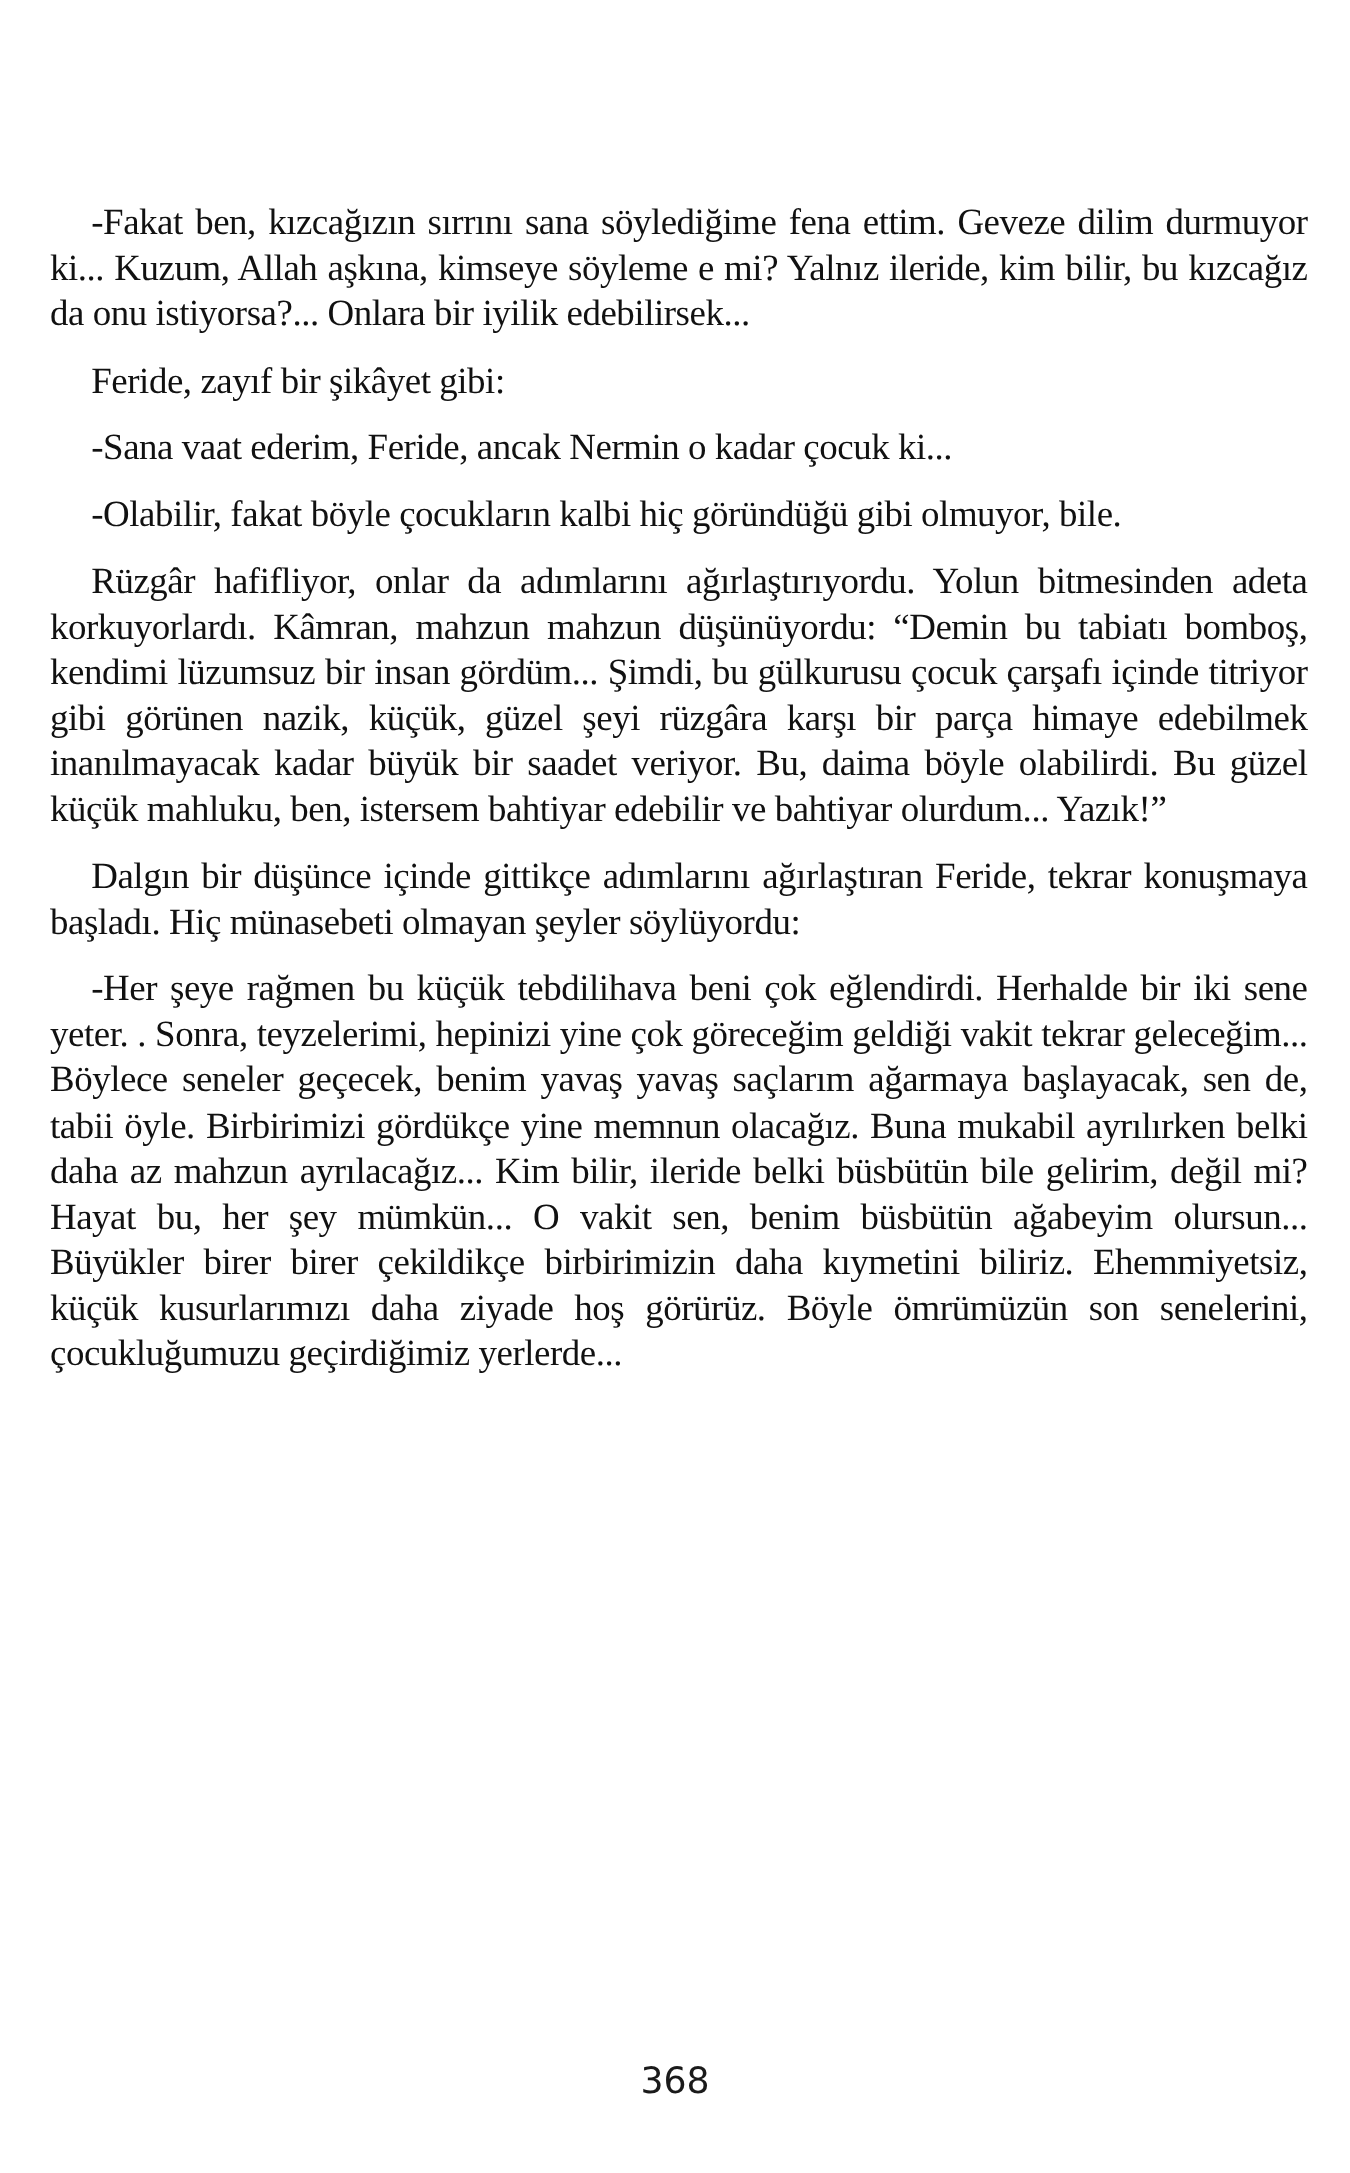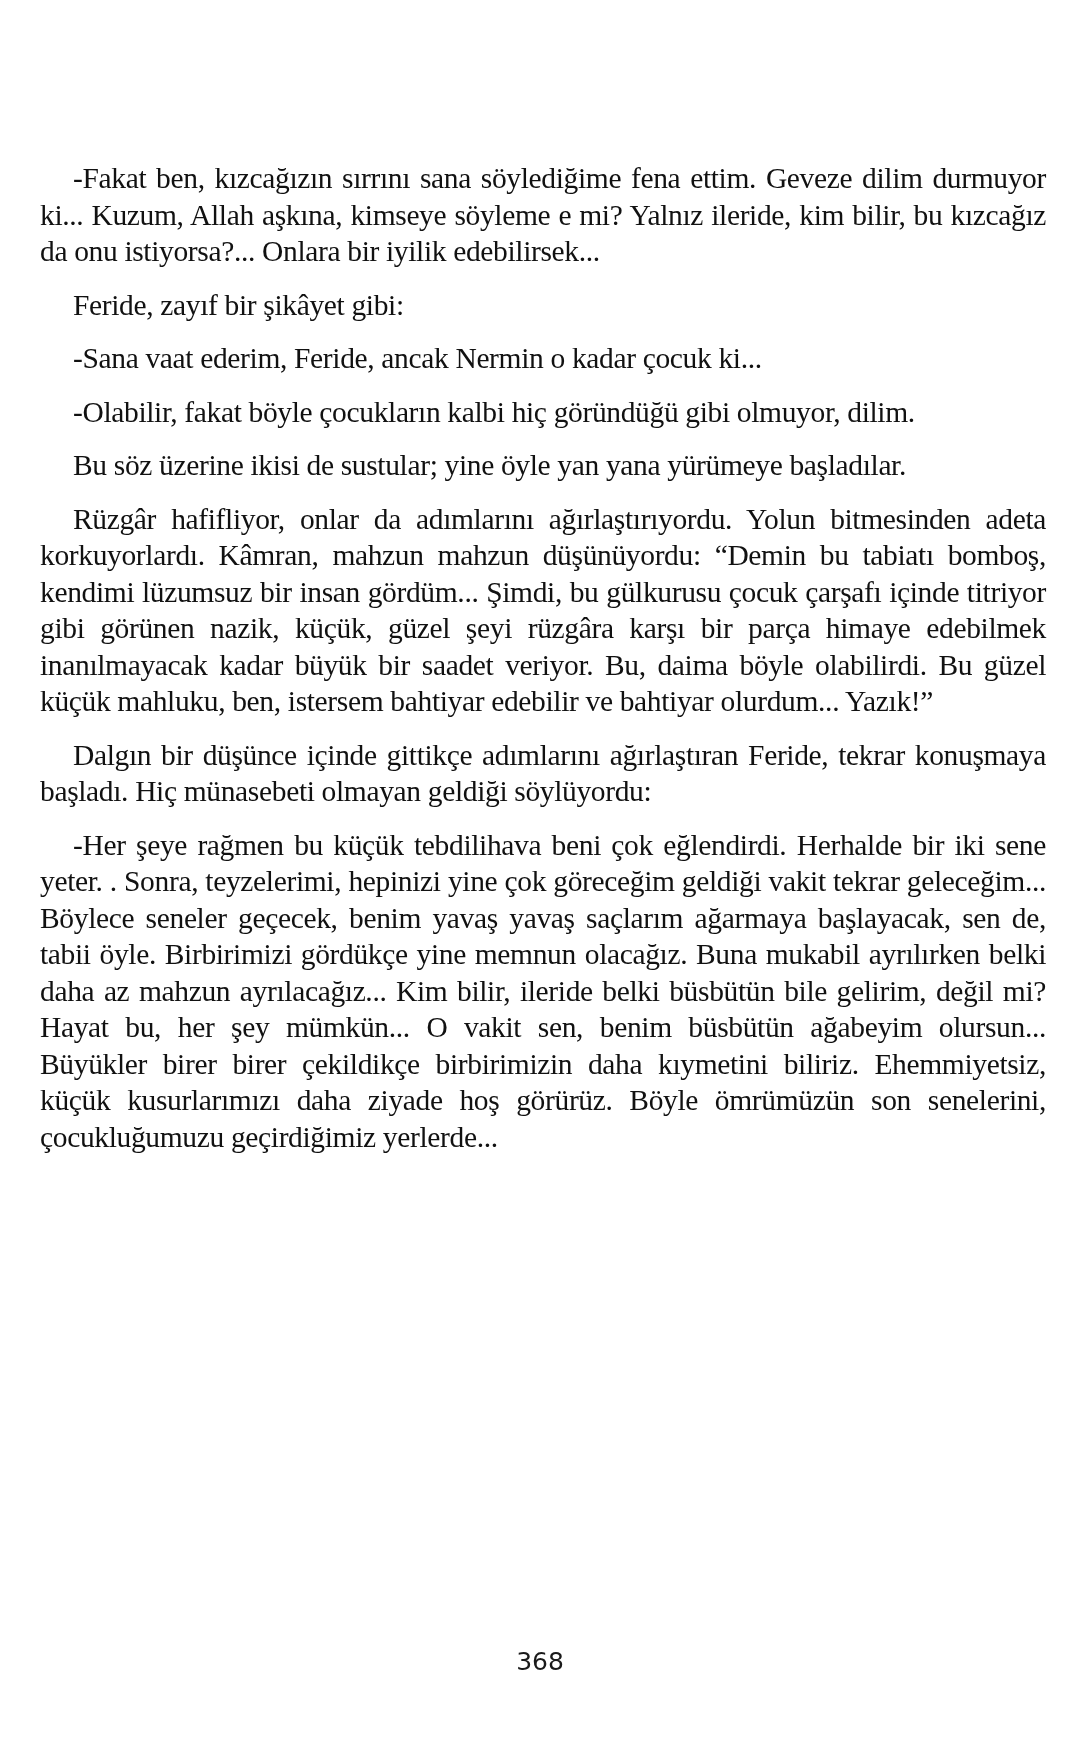--- a/index.html
+++ b/index.html
@@ -30,31 +30,30 @@
     letter-spacing: -0.35px;
     word-spacing: 0px;
   }
   .page-number {
     position: absolute;
     left: 0;
     width: 1080px;
     top: 1647px;
     text-align: center;
     font-family: "DejaVu Sans", sans-serif;
-    font-size: 25px;
+    font-size: 29px;
     color: #1a1a1a;
   }
 </style>
 </head>
 <body>
 
 <div class="page">
   <p class="para">-Fakat ben, kızcağızın sırrını sana söylediğime fena ettim. Geveze dilim durmuyor ki... Kuzum, Allah aşkına, kimseye söyleme e mi? Yalnız ileride, kim bilir, bu kızcağız da onu istiyorsa?... Onlara bir iyilik edebilirsek...</p>
   <p class="para">Feride, zayıf bir şikâyet gibi:</p>
   <p class="para">-Sana vaat ederim, Feride, ancak Nermin o kadar çocuk ki...</p>
-  <p class="para">-Olabilir, fakat böyle çocukların kalbi hiç göründüğü gibi olmuyor, dilim.</p>
-  <p class="para">Bu söz üzerine ikisi de sustular; yine öyle yan yana yürümeye başladılar.</p>
+  <p class="para">-Olabilir, fakat böyle çocukların kalbi hiç göründüğü gibi olmuyor, bile.</p>
   <p class="para">Rüzgâr hafifliyor, onlar da adımlarını ağırlaştırıyordu. Yolun bitmesinden adeta korkuyorlardı. Kâmran, mahzun mahzun düşünüyordu: “Demin bu tabiatı bomboş, kendimi lüzumsuz bir insan gördüm... Şimdi, bu gülkurusu çocuk çarşafı içinde titriyor gibi görünen nazik, küçük, güzel şeyi rüzgâra karşı bir parça himaye edebilmek inanılmayacak kadar büyük bir saadet veriyor. Bu, daima böyle olabilirdi. Bu güzel küçük mahluku, ben, istersem bahtiyar edebilir ve bahtiyar olurdum... Yazık!”</p>
-  <p class="para">Dalgın bir düşünce içinde gittikçe adımlarını ağırlaştıran Feride, tekrar konuşmaya başladı. Hiç münasebeti olmayan geldiği söylüyordu:</p>
+  <p class="para">Dalgın bir düşünce içinde gittikçe adımlarını ağırlaştıran Feride, tekrar konuşmaya başladı. Hiç münasebeti olmayan şeyler söylüyordu:</p>
   <p class="para">-Her şeye rağmen bu küçük tebdilihava beni çok eğlendirdi. Herhalde bir iki sene yeter. . Sonra, teyzelerimi, hepinizi yine çok göreceğim geldiği vakit tekrar geleceğim... Böylece seneler geçecek, benim yavaş yavaş saçlarım ağarmaya başlayacak, sen de, tabii öyle. Birbirimizi gördükçe yine memnun olacağız. Buna mukabil ayrılırken belki daha az mahzun ayrılacağız... Kim bilir, ileride belki büsbütün bile gelirim, değil mi? Hayat bu, her şey mümkün... O vakit sen, benim büsbütün ağabeyim olursun... Büyükler birer birer çekildikçe birbirimizin daha kıymetini biliriz. Ehemmiyetsiz, küçük kusurlarımızı daha ziyade hoş görürüz. Böyle ömrümüzün son senelerini, çocukluğumuzu geçirdiğimiz yerlerde...</p>
 </div>
 
 <div class="page-number">368</div>
 
 </body></html>

